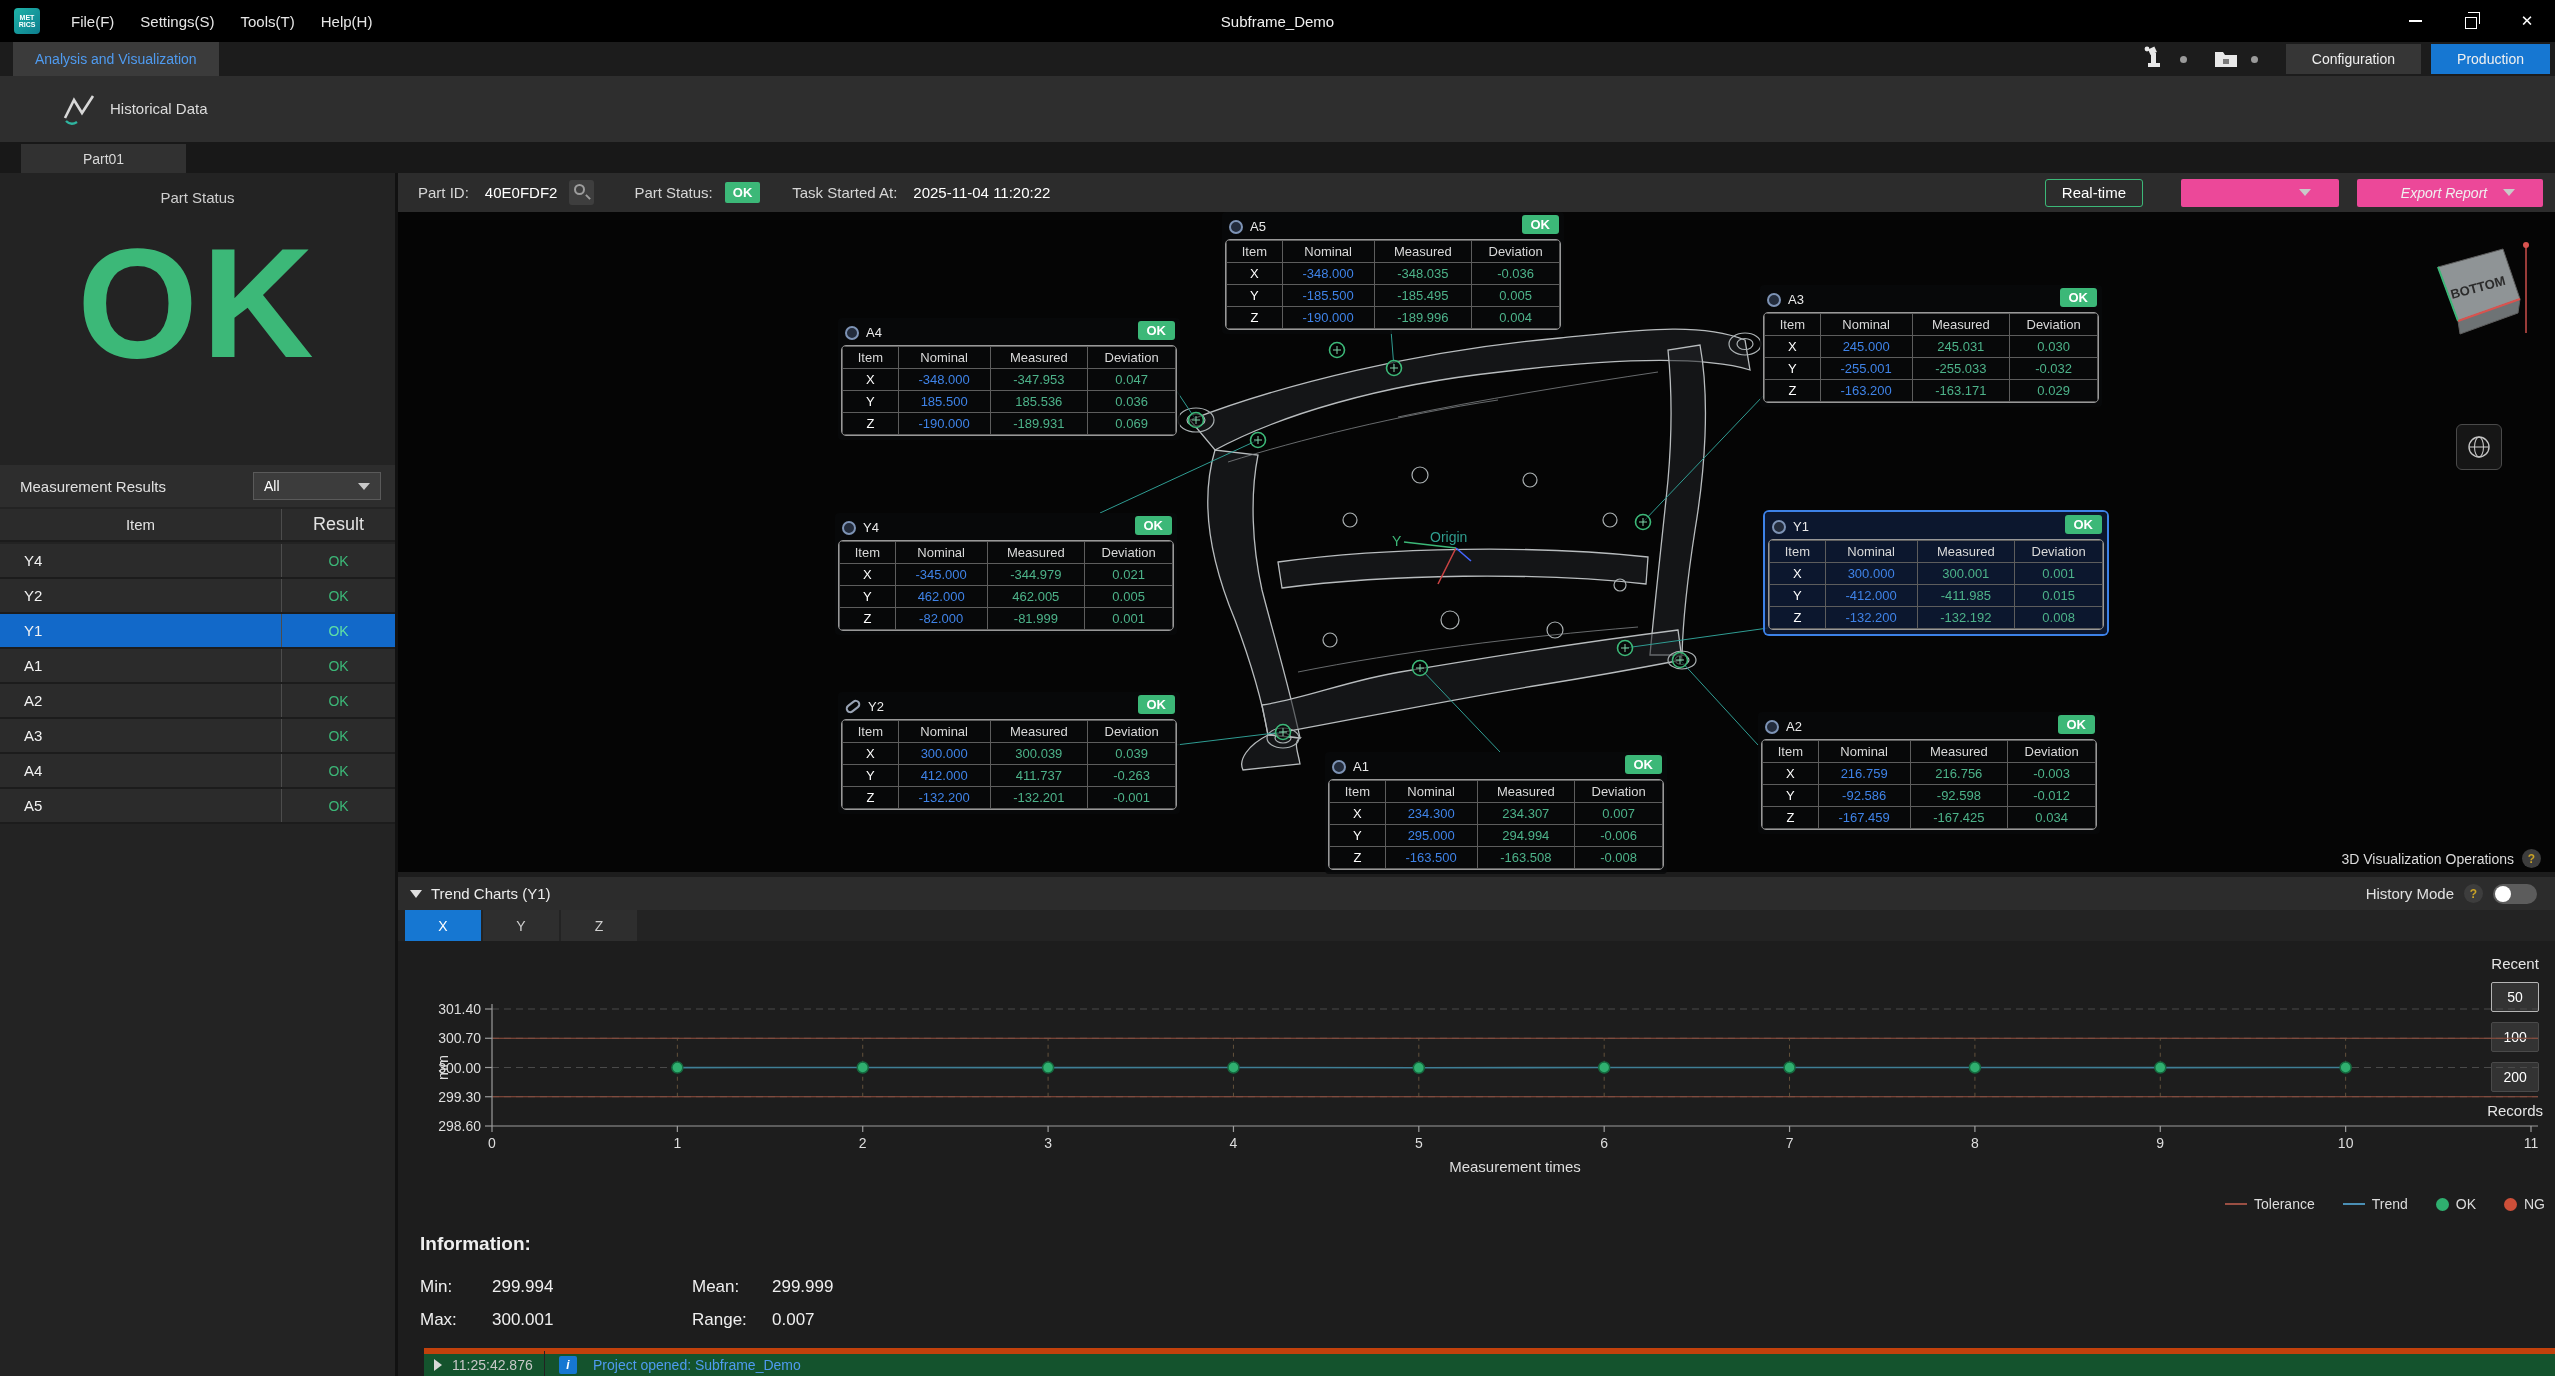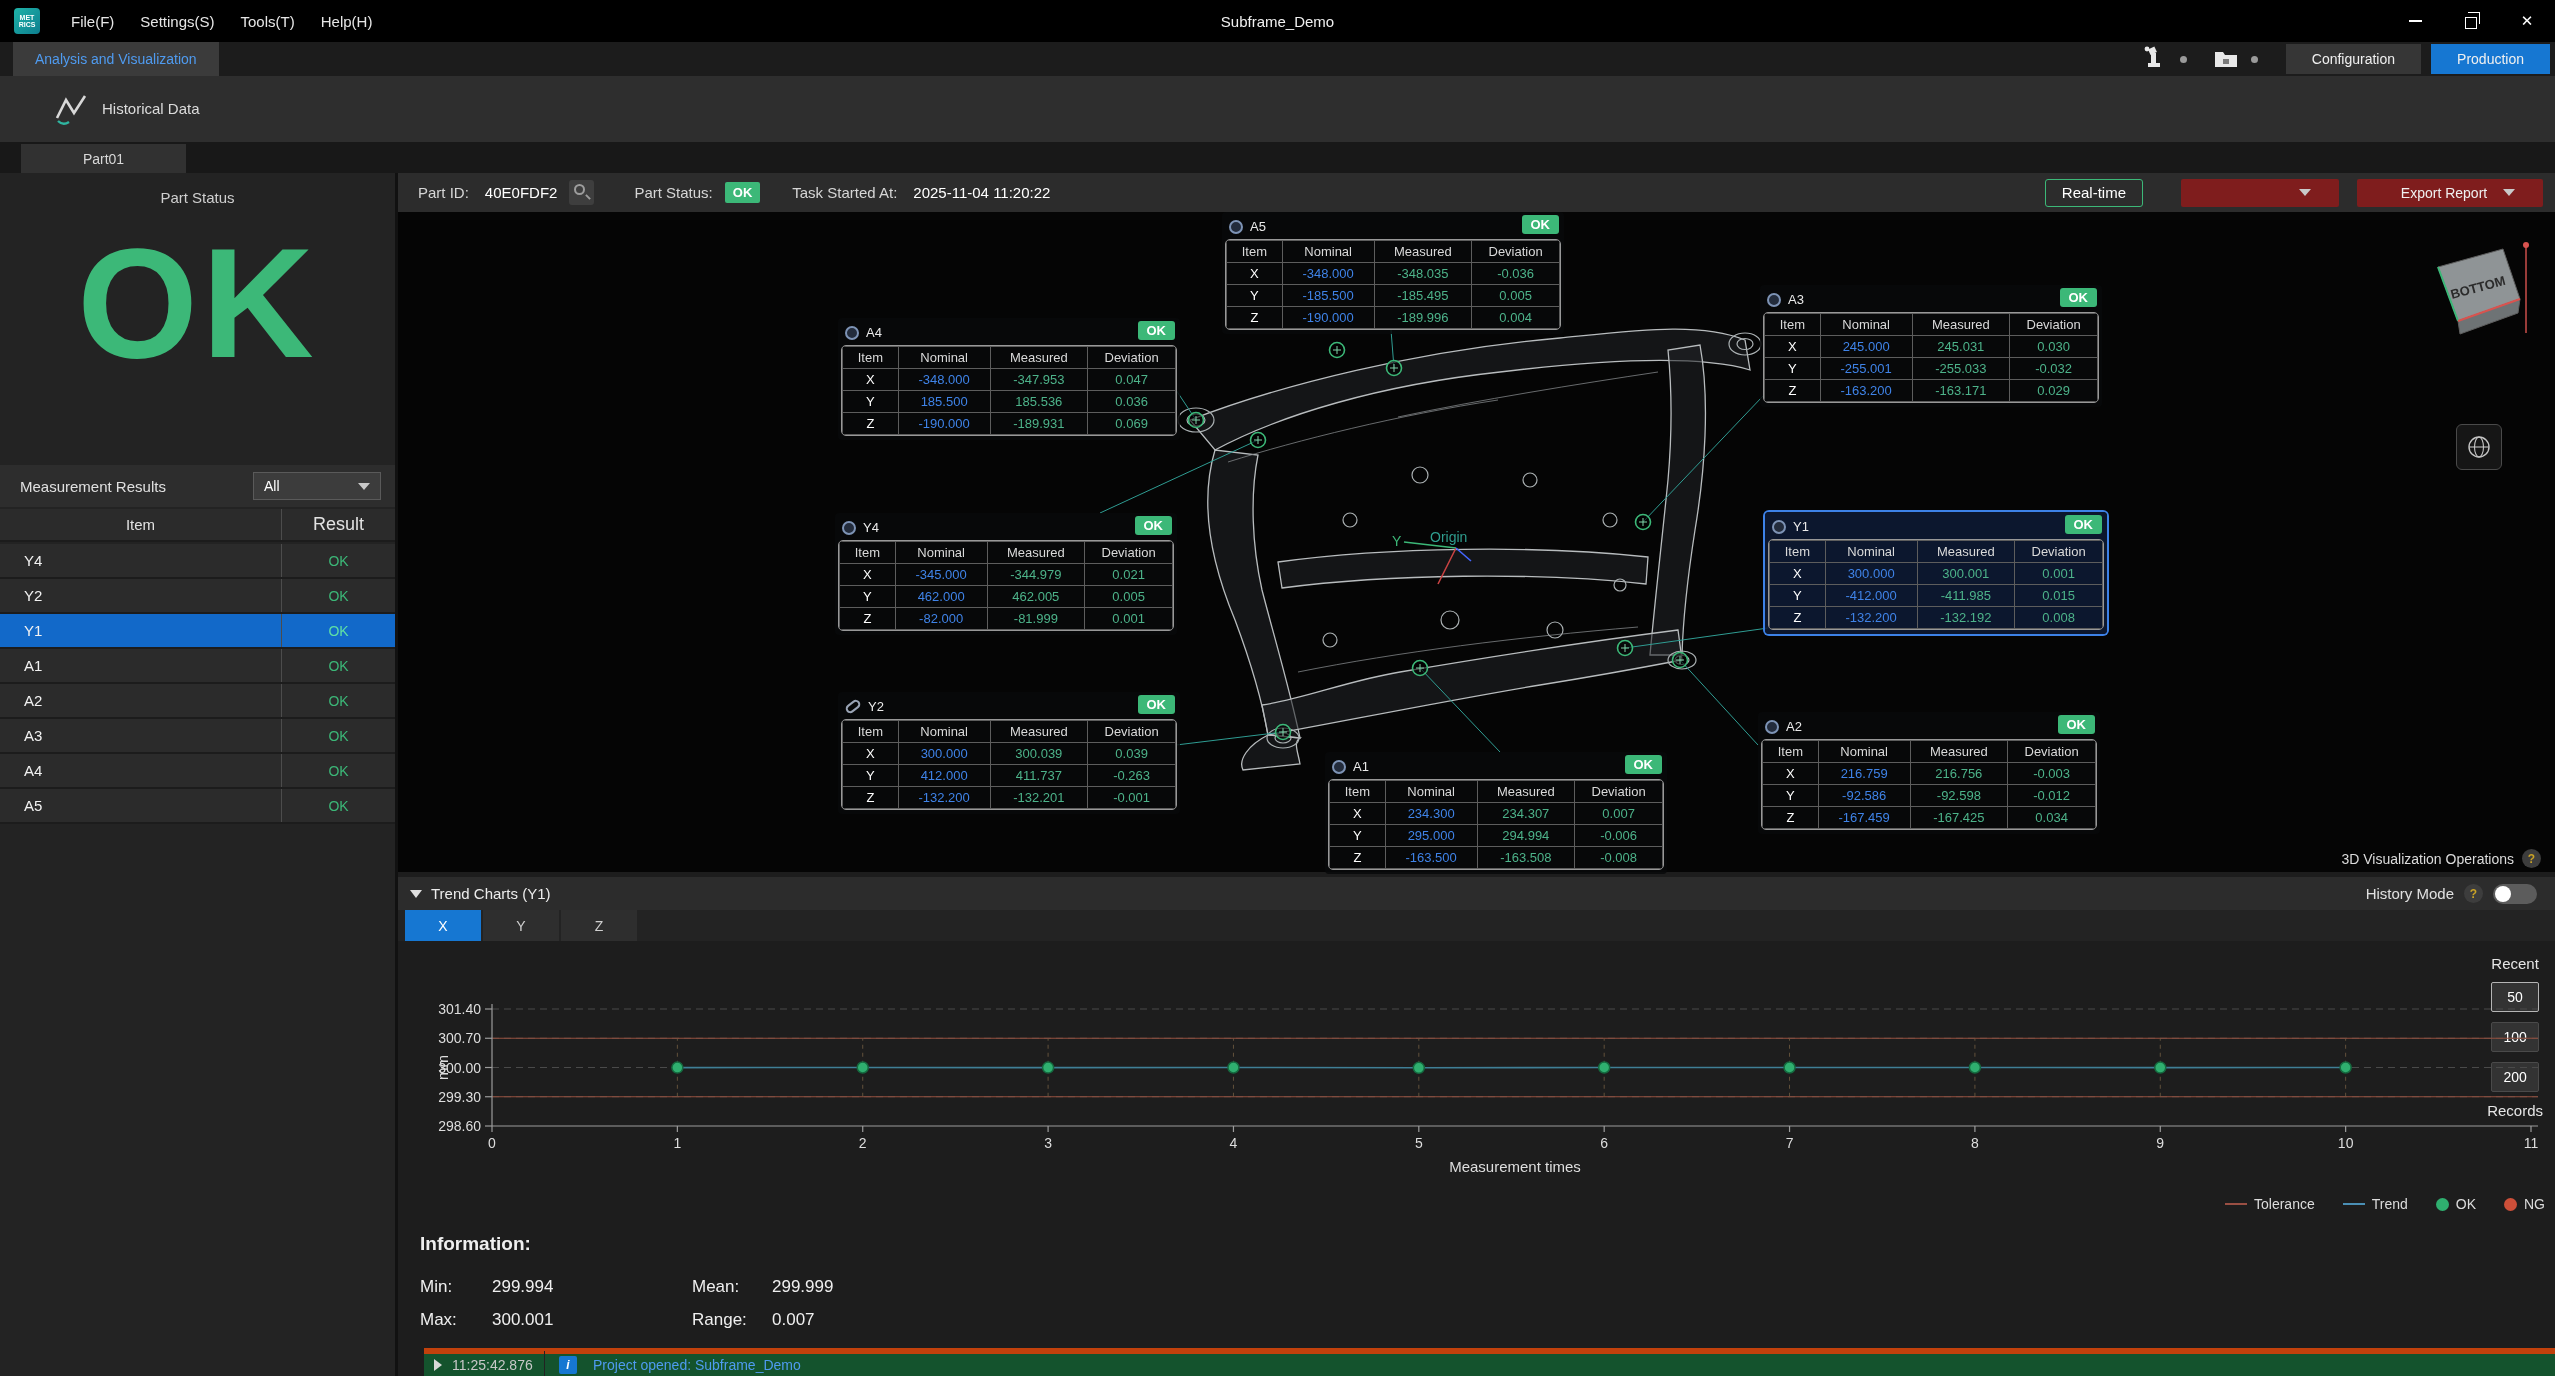--- a/index.html
+++ b/index.html
@@ -23,21 +23,21 @@
   .modebar { position:absolute; left:0; top:42px; width:2555px; height:34px; background:#1c1c1c; }
   .main-tab { position:absolute; left:13px; top:0; height:34px; padding:0 22px; background:#3b3b3b; color:#4f9bf0; font-size:14px; display:flex; align-items:center; }
   .modebar-right { position:absolute; right:5px; top:0; height:34px; display:flex; align-items:center; gap:10px; }
   .status-dot { width:7px; height:7px; border-radius:50%; background:#9a9a9a; display:inline-block; }
   .mode-btn { height:30px; padding:2px 26px; display:flex; align-items:center; color:#f0f0f0; font-size:14px; }
   .mode-btn.config { background:#363636; }
   .mode-btn.prod { background:#1677d2; }
 
   
   .toolbar { position:absolute; left:0; top:76px; width:2555px; height:66px; background:#2e2e2e; }
-  .tool-historical { position:absolute; left:52px; top:12px; display:flex; align-items:center; gap:10px; color:#dcdcdc; font-size:15px; }
+  .tool-historical { position:absolute; left:60px; top:12px; display:flex; align-items:center; gap:10px; color:#dcdcdc; font-size:15px; }
 
   
   .parttabs { position:absolute; left:0; top:142px; width:2555px; height:31px; background:#181818; }
   .part-tab { position:absolute; left:21px; top:2px; width:165px; height:29px; background:#313131; color:#d8d8d8; font-size:14px; display:flex; align-items:center; justify-content:center; }
 
   
   .sidebar { position:absolute; left:0; top:173px; width:395px; height:1203px; background:#232323; }
   .ps-label { position:absolute; top:16px; width:100%; text-align:center; color:#cfcfcf; font-size:15px; }
   .big-ok { position:absolute; top:42px; width:100%; text-align:center; color:#3cb878; font-size:155px; font-weight:800; letter-spacing:4px; }
   .mr-strip { position:absolute; left:0; top:292px; width:100%; height:42px; background:#2d2d2d; display:flex; align-items:center; }
@@ -57,21 +57,21 @@
 
   
   .main { position:absolute; left:398px; top:173px; width:2157px; height:1203px; background:#1d1d1d; }
   .vp-topbar { position:absolute; left:0; top:0; width:2157px; height:39px; background:#2c2c2c; display:flex; align-items:center; color:#d6d6d6; font-size:15px; }
   .vp-topbar .sp { display:inline-block; }
   .badge-ok { background:#3cb878; color:#fff; font-size:13px; font-weight:bold; padding:3px 8px; border-radius:2px; }
   .mag-btn { width:25px; height:25px; background:#3e3e3e; border-radius:3px; position:relative; display:inline-block; }
   .mag-btn .lens { position:absolute; left:5px; top:4px; width:11px; height:11px; border:2px solid #9d9d9d; border-radius:50%; }
   .mag-btn .handle { position:absolute; left:16px; top:16px; width:6px; height:2px; background:#9d9d9d; transform:rotate(45deg); }
   .rt-btn { height:28px; padding:0 16px; border:1px solid #3cb878; border-radius:3px; color:#fff; font-size:15px; display:flex; align-items:center; }
-  .dd-box { height:28px; background:#7f1d1d; border-radius:2px; color:#f0f0f0; font-size:14px; display:flex; align-items:center; padding:0 28px; }
+  .dd-box { height:28px; background:#ec4899; border-radius:2px; color:#f0f0f0; font-size:14px; display:flex; align-items:center; padding:0 28px;font-style:italic; }
 
   .viewport { position:absolute; left:0; top:39px; width:2157px; height:660px; background:#050505; overflow:visible; }
   .ops-label { position:absolute; right:14px; bottom:4px; display:flex; align-items:center; gap:8px; color:#dcdcdc; font-size:14px; }
   .help-circle { width:19px; height:19px; border-radius:50%; background:#3d3d3d; color:#c9a227; font-size:12px; font-weight:bold; display:flex; align-items:center; justify-content:center; }
   .globe-btn { position:absolute; left:2058px; top:212px; width:46px; height:46px; border:1px solid #4a4a4a; border-radius:6px; background:#161616; display:flex; align-items:center; justify-content:center; }
 
   
   .callout { position:absolute; width:342px; background:rgba(8,9,11,0.86); border-radius:4px; padding:2px 3px 4px; font-size:13px; }
   .callout.selected { box-shadow:0 0 0 2px #3d82e8; background:rgba(14,26,52,0.88); }
   .co-head { height:25px; display:flex; align-items:center; color:#eaeaea; position:relative; padding-left:4px; gap:7px; }

